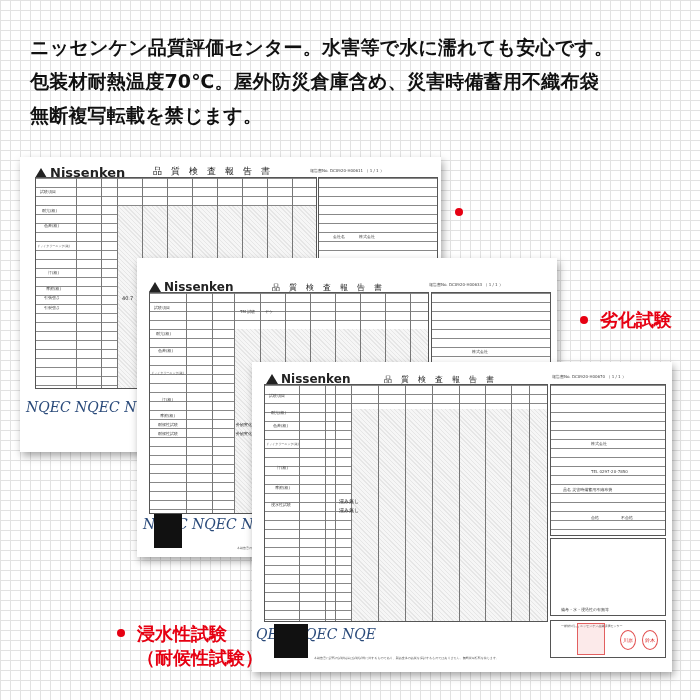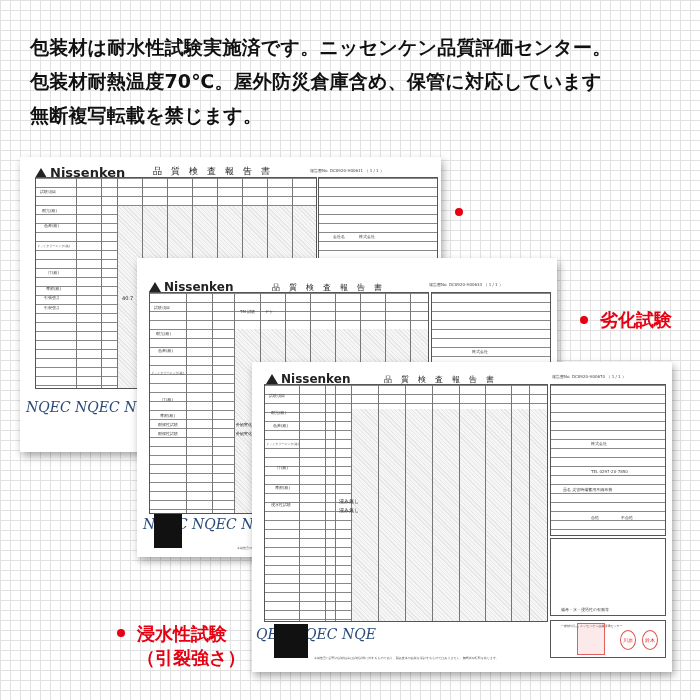--- a/index.html
+++ b/index.html
@@ -46,22 +46,22 @@
   .nqec{position:absolute;color:#2a4a7a;font-style:italic;font-family:"DejaVu Serif", serif;white-space:nowrap;}
   .blackbox{position:absolute;background:#111;}
   .footnote{position:absolute;color:#555;white-space:nowrap;}
   .stamp{position:absolute;border:1px solid #e25050;color:#d33;border-radius:50%;text-align:center;}
   .stampsq{position:absolute;border:1px solid #e26060;background:rgba(230,80,80,0.12);}
 </style>
 </head>
 <body>
 
 <div class="headline">
-  <div>包装材は耐水性試験実施済です。ニッセンケン品質評価センター。</div>
-  <div>包装材耐熱温度70℃。屋外防災倉庫含め、保管に対応しています</div>
+  <div>ニッセンケン品質評価センター。水害等で水に濡れても安心です。</div>
+  <div>包装材耐熱温度70℃。屋外防災倉庫含め、災害時備蓄用不織布袋</div>
   <div>無断複写転載を禁じます。</div>
 </div>
 
 <div class="doc" style="left:20px;top:157px;width:421px;height:295px;">
   <div class="logo" style="left:15px;top:8px;font-size:13px;">
     <span class="tri"></span><span>Nissenken</span>
   </div>
   <div class="title" style="left:133px;top:8px;font-size:9px;">品質検査報告書</div>
   <div class="reportno" style="left:290px;top:11px;font-size:4px;">報告書No. DC0920-H00611 （ 1 / 1 ）</div>
   <div class="grid-table" style="left:15px;top:20px;width:280px;height:210px;background-size:100% 9px;">
@@ -191,14 +191,14 @@
 </div>
 
 <div class="label" style="left:455px;top:201px;">
   <span class="dot"></span>
 </div>
 <div class="label" style="left:580px;top:308px;font-family:Liberation Serif, serif;">
   <span class="dot"></span><span>劣化試験</span>
 </div>
 <div class="label" style="left:117px;top:622px;">
   <span class="dot"></span><span>浸水性試験</span>
-  <span class="sub">（引裂強さ）</span>
+  <span class="sub">（耐候性試験）</span>
 </div>
 
 </body></html>

